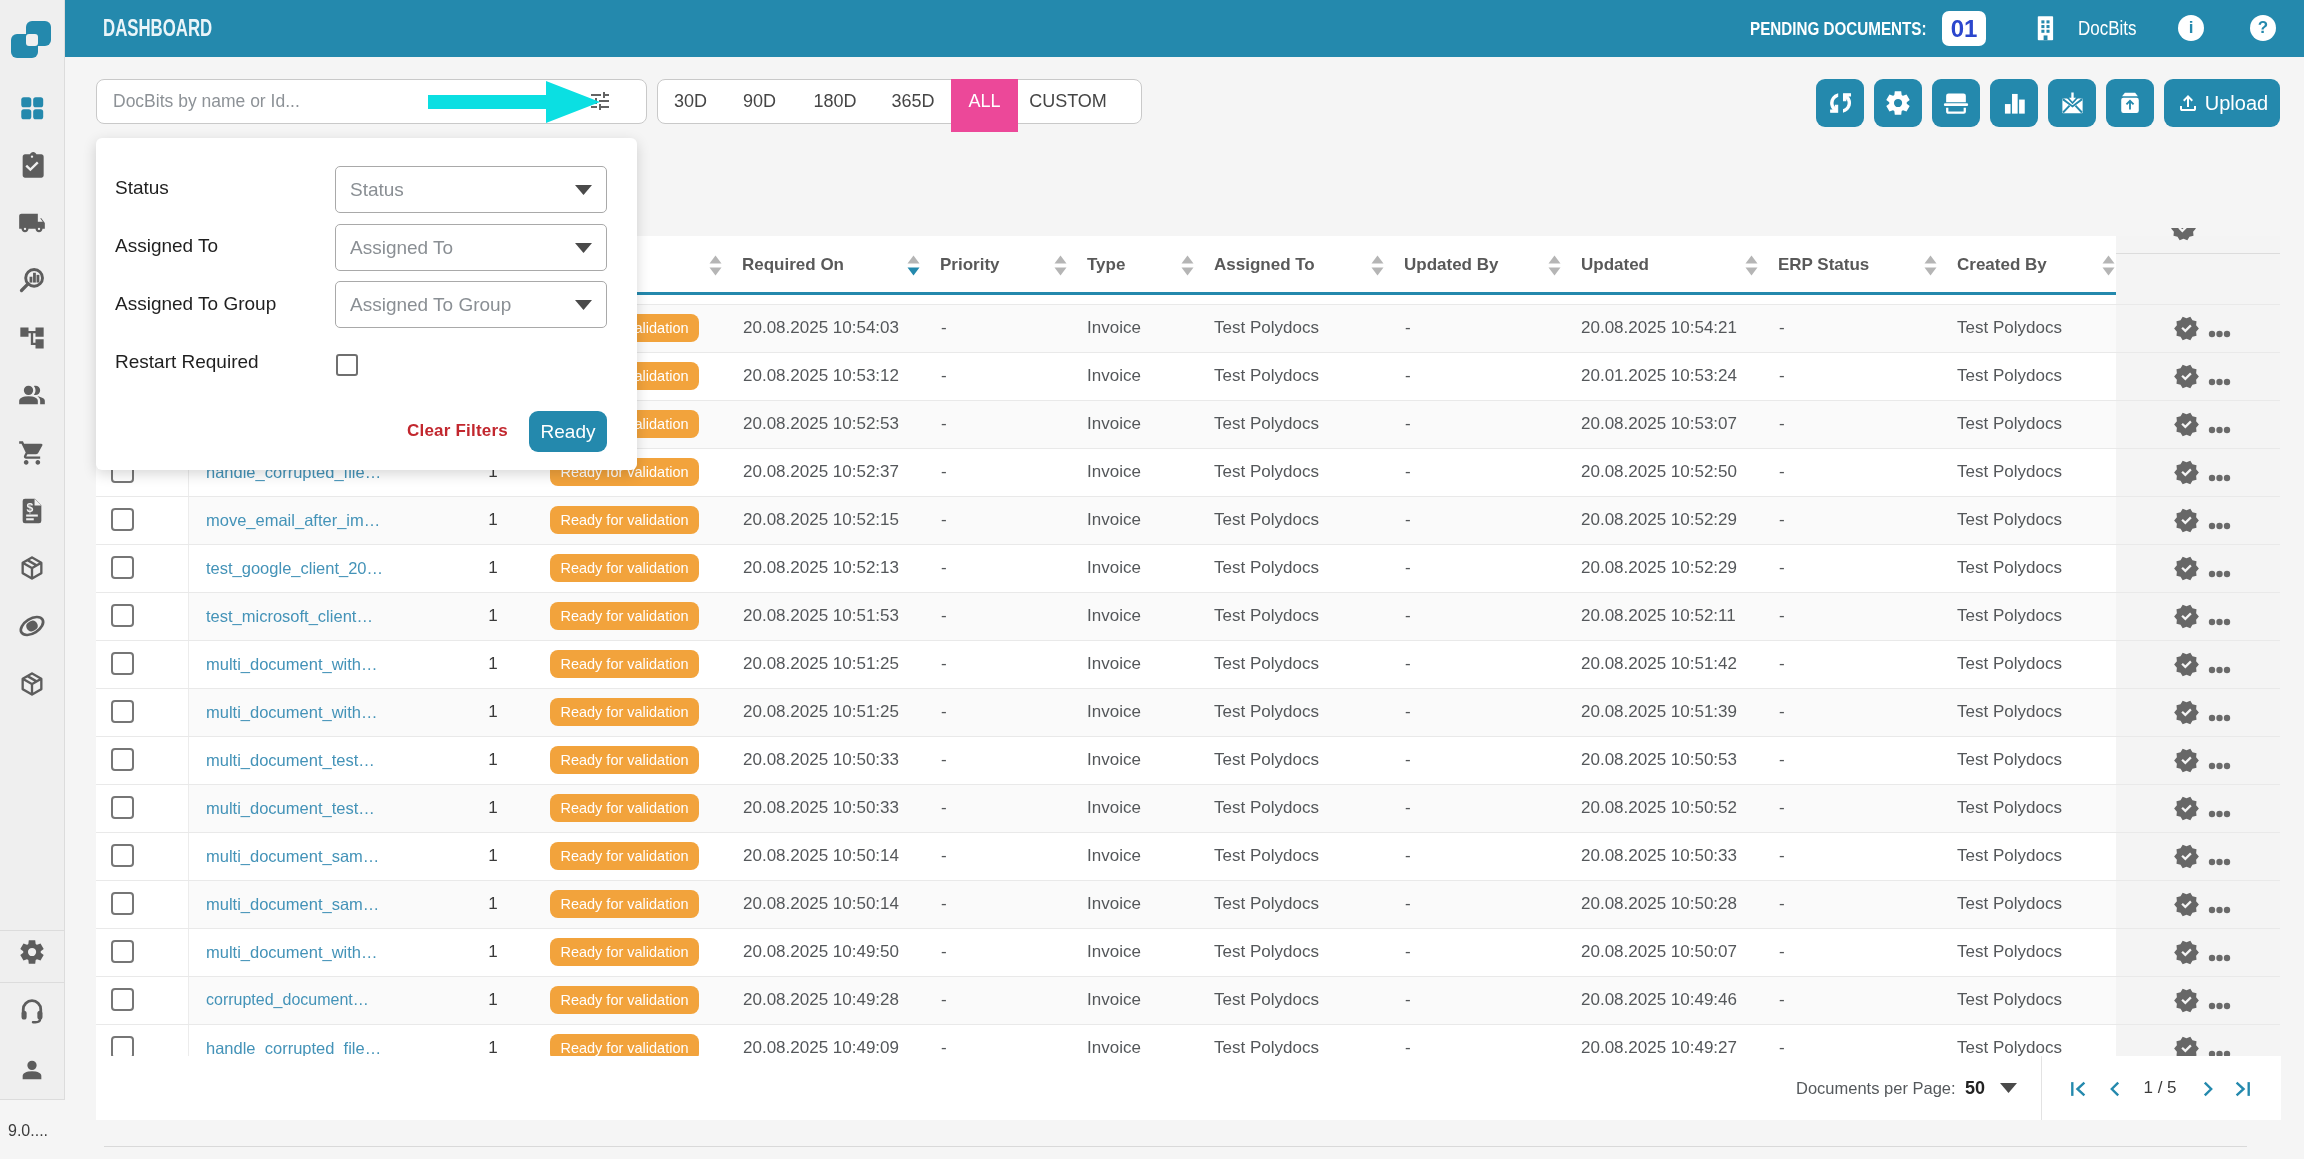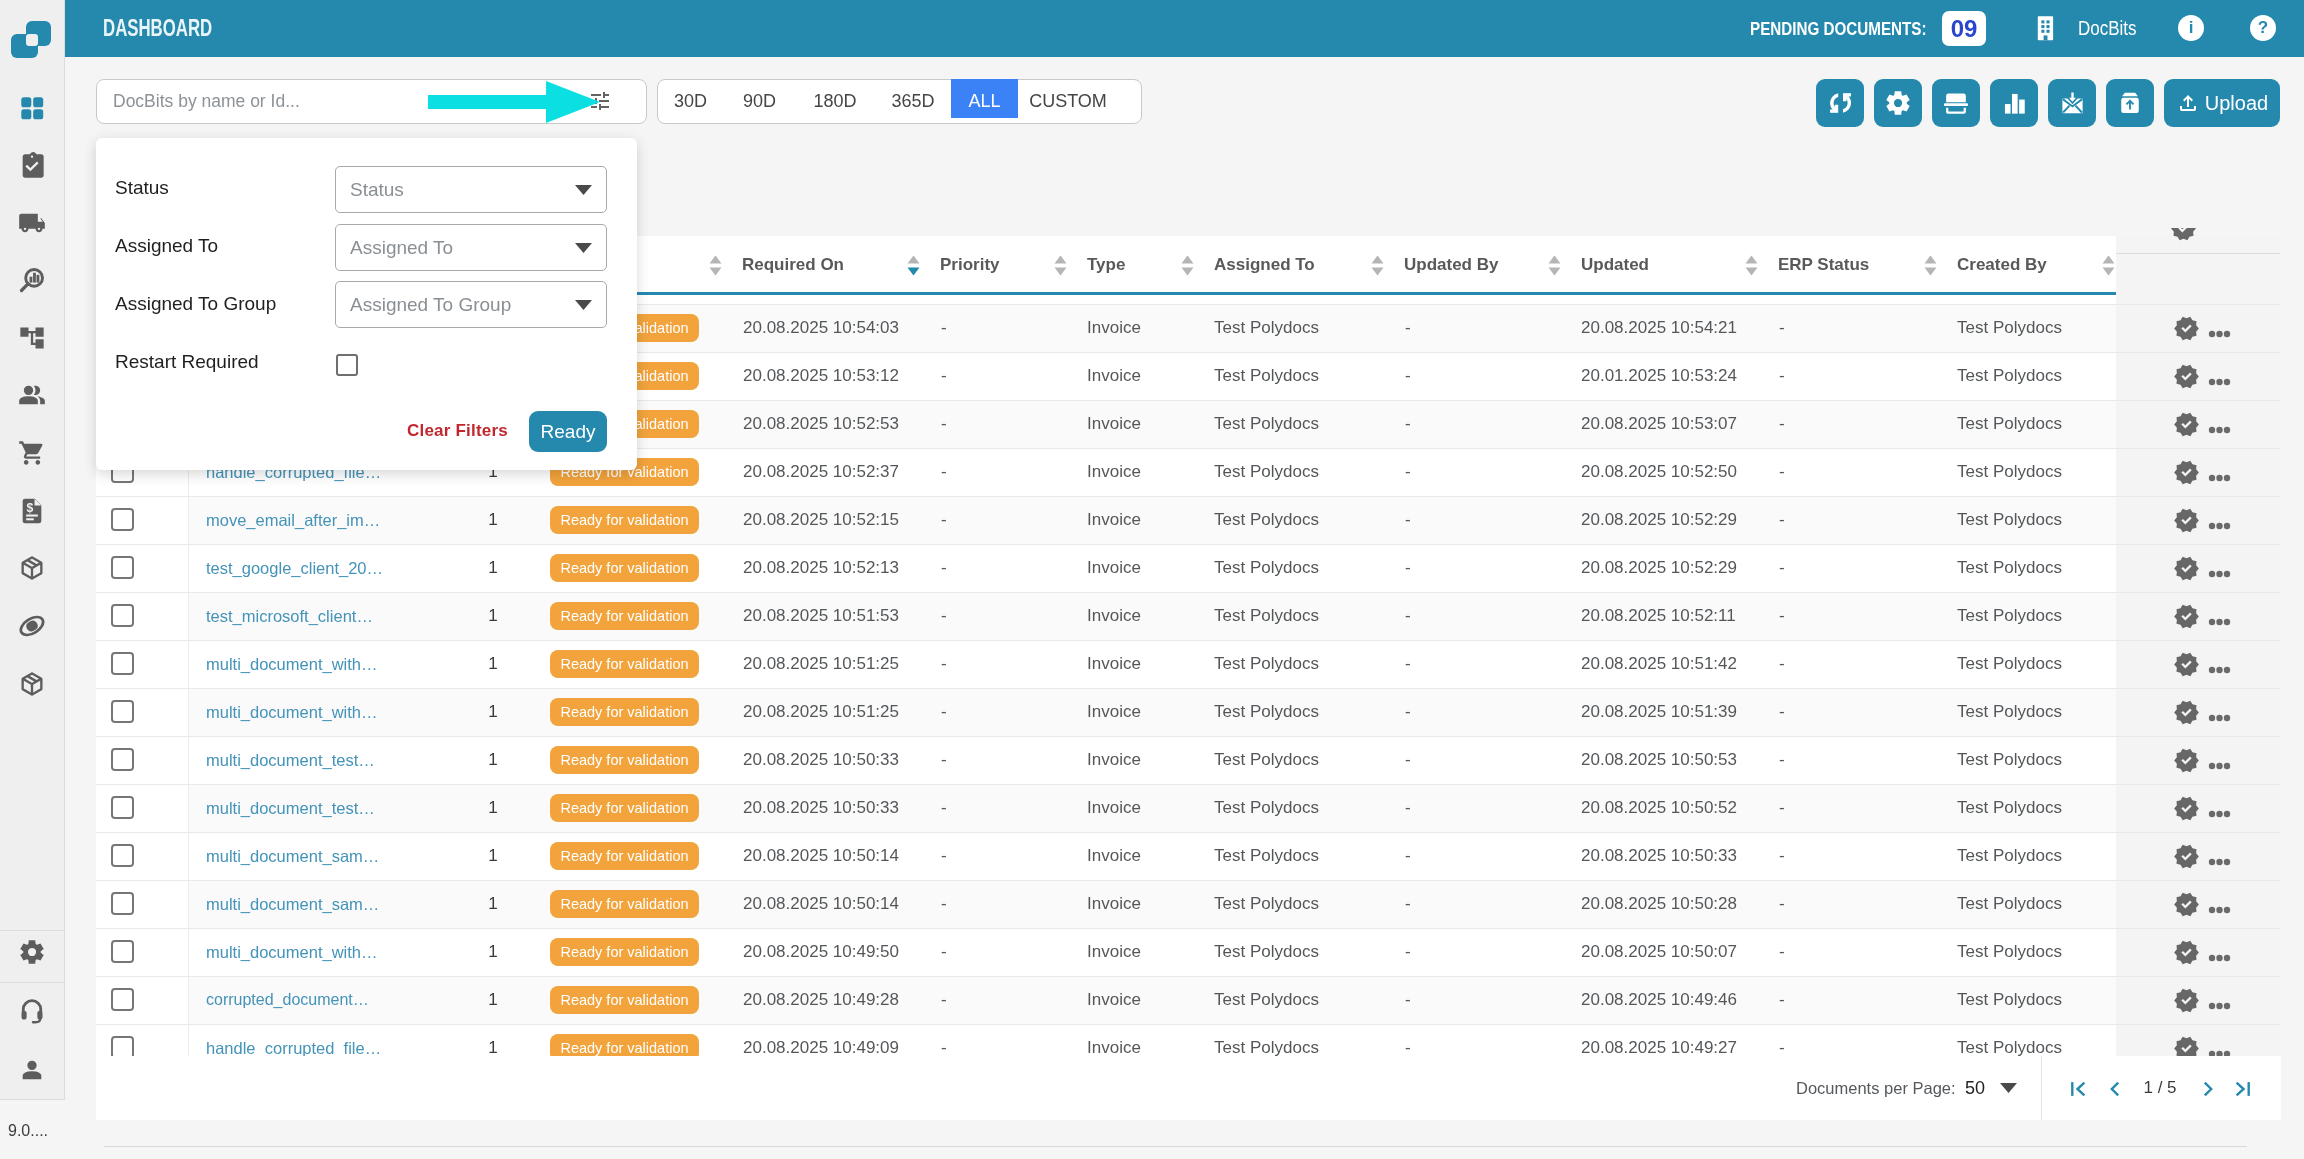--- a/index.html
+++ b/index.html
@@ -73,21 +73,21 @@
         <rect x="16.6" y="12.6" width="4.4" height="7.6" rx="2.2" fill="#5d5d5d"></rect>
         <path d="M19,19.5 q0,3 -4,3 h-2.2" fill="none" stroke="#5d5d5d" stroke-width="2" stroke-linecap="round"></path>
       </svg></div>
 <div class="abs" style="left:18px;top:1056px;width:28px;height:28px"><svg width="28" height="28" viewBox="0 -960 960 960">
         <path fill="#5d5d5d" d="M480-480q-66 0-113-47t-47-113q0-66 47-113t113-47q66 0 113 47t47 113q0 66-47 113t-113 47ZM160-160v-112q0-34 17.5-62.5T224-378q62-31 126-46.5T480-440q66 0 130 15.5T736-378q29 15 46.5 43.5T800-272v112H160Z"></path>
       </svg></div>
 <div class="abs" style="left:8px;top:1122px;font-size:16px;color:#3c3c3c">9.0....</div>
 <div class="abs" style="left:65px;top:0;width:2239px;height:57px;background:#2489ad"></div>
 <div class="abs" style="left:103px;top:0;height:57px;line-height:57px;font-size:23px;font-weight:600;color:#eaf5f9;transform:scaleX(.73);transform-origin:0 50%">DASHBOARD</div>
 <div class="abs" style="left:1750px;top:0;height:57px;line-height:57px;font-size:19px;font-weight:600;color:#fff;transform:scaleX(.80);transform-origin:0 50%">PENDING DOCUMENTS:</div>
-<div class="abs" style="left:1942px;top:11px;width:44px;height:35px;background:#fff;border-radius:7px;text-align:center;line-height:35px;font-size:24px;font-weight:700;color:#2b46cd">09</div>
+<div class="abs" style="left:1942px;top:11px;width:44px;height:35px;background:#fff;border-radius:7px;text-align:center;line-height:35px;font-size:24px;font-weight:700;color:#2b46cd">01</div>
 <div class="abs" style="left:2033px;top:13px"><svg width="25" height="30" viewBox="0 0 24.5 29">
         <rect x="4.7" y="3" width="15" height="23.5" rx="0.8" fill="#fff"></rect>
         <rect x="8.2" y="7" width="3" height="3" fill="#2489ad"></rect>
         <rect x="13.2" y="7" width="3" height="3" fill="#2489ad"></rect>
         <rect x="8.2" y="11.6" width="3" height="3" fill="#2489ad"></rect>
         <rect x="13.2" y="11.6" width="3" height="3" fill="#2489ad"></rect>
         <rect x="8.2" y="16.2" width="3" height="3" fill="#2489ad"></rect>
         <rect x="13.2" y="16.2" width="3" height="3" fill="#2489ad"></rect>
         <rect x="10.4" y="21.8" width="3.8" height="4.7" fill="#2489ad"></rect>
       </svg></div>
@@ -97,21 +97,21 @@
 <div class="abs" style="left:96px;top:79px;width:551px;height:45px;background:#fff;border:1px solid #c9c9c9;border-radius:8px"></div>
 <div class="abs" style="left:113px;top:79px;height:45px;line-height:45px;font-size:17.5px;color:#8d9297">DocBits by name or Id...</div>
 <div class="abs" style="left:588px;top:89px"><svg width="24" height="24" viewBox="0 0 24 24">
         <path fill="#636363" d="M3,17V19H9V17H3M3,5V7H13V5H3M13,21V19H21V17H13V15H11V21H13M7,9V11H3V13H7V15H9V9H7M21,13V11H11V13H21M15,9H17V7H21V5H17V3H15V9Z"></path>
       </svg></div>
 <div class="abs" style="left:657px;top:79px;width:485px;height:45px;background:#fff;border:1px solid #c9c9c9;border-radius:8px"></div>
 <div class="abs" style="left:657px;top:79px;width:67px;height:45px;color:#454545;text-align:center;line-height:45px;font-size:18px;font-weight:500">30D</div>
 <div class="abs" style="left:724px;top:79px;width:71px;height:45px;color:#454545;text-align:center;line-height:45px;font-size:18px;font-weight:500">90D</div>
 <div class="abs" style="left:795px;top:79px;width:80px;height:45px;color:#454545;text-align:center;line-height:45px;font-size:18px;font-weight:500">180D</div>
 <div class="abs" style="left:875px;top:79px;width:76px;height:45px;color:#454545;text-align:center;line-height:45px;font-size:18px;font-weight:500">365D</div>
-<div class="abs" style="left:951px;top:79px;width:67px;height:39px;background:#3b82f6;color:#fff;text-align:center;line-height:45px;font-size:18px;font-weight:500">ALL</div>
+<div class="abs" style="left:951px;top:79px;width:67px;height:53px;background:#ec4899;color:#fff;text-align:center;line-height:45px;font-size:18px;font-weight:500">ALL</div>
 <div class="abs" style="left:1018px;top:79px;width:100px;height:45px;color:#454545;text-align:center;line-height:45px;font-size:18px;font-weight:500">CUSTOM</div>
 <div class="abs" style="left:1816px;top:79px;width:48px;height:48px;background:#2489ad;border-radius:9px;display:flex;align-items:center;justify-content:center">
       <svg width="28" height="28" viewBox="0 -960 960 960">
         <path fill="#fff" stroke="#fff" stroke-width="36" d="M160-160v-80h110l-16-14q-52-46-73-105t-21-119q0-111 66.5-197.5T400-790v84q-72 26-116 88.5T240-478q0 45 17 87.5t53 78.5l10 10v-98h80v240H160Zm440-10v-84q72-26 116-88.5T760-482q0-45-17-87.5T690-648l-10-10v98h-80v-240h240v80H730l16 14q49 49 71.5 106.5T840-482q0 111-66.5 197.5T600-170Z"></path>
       </svg>
     </div>
 <div class="abs" style="left:1874px;top:79px;width:48px;height:48px;background:#2489ad;border-radius:9px;display:flex;align-items:center;justify-content:center">
       <svg width="28" height="28" viewBox="0 -960 960 960">
         <path fill="#fff" d="m370-80-16-128q-13-5-24.5-12T307-235l-119 50L78-375l103-78q-1-7-1-13.5v-27q0-6.5 1-13.5L78-585l110-190 119 50q11-8 23-15t24-12l16-128h220l16 128q13 5 24.5 12t22.5 15l119-50 110 190-103 78q1 7 1 13.5v27q0 6.5-2 13.5l103 78-110 190-118-50q-11 8-23 15t-24 12L590-80H370Zm112-260q58 0 99-41t41-99q0-58-41-99t-99-41q-59 0-99.5 41T342-480q0 58 40.5 99t99.5 41Z"></path>
       </svg>
@@ -567,21 +567,21 @@
 <div class="abs" style="left:2173px;top:1035px"><svg width="27" height="27" viewBox="0 -960 960 960">
         <path fill="#676767" d="m344-60-76-128-144-32 14-148-98-112 98-112-14-148 144-32 76-128 136 58 136-58 76 128 144 32-14 148 98 112-98 112 14 148-144 32-76 128-136-58-136 58Zm94-278 226-226-56-58-170 170-86-84-56 56 142 142Z"></path>
       </svg></div>
 <div class="abs" style="left:2208px;top:1044px"><svg width="26" height="8" viewBox="0 0 26 8">
         <circle cx="4" cy="4" r="3.2" fill="#6a6a6a"></circle>
         <circle cx="11.5" cy="4" r="3.2" fill="#6a6a6a"></circle>
         <circle cx="19" cy="4" r="3.2" fill="#6a6a6a"></circle>
       </svg></div>
 <div class="abs" style="left:96px;top:1056px;width:2185px;height:64px;background:#fff"></div>
 <div class="abs" style="left:1796px;top:1056px;height:64px;line-height:64px;font-size:16.5px;color:#55595c">Documents per Page:</div>
-<div class="abs" style="left:1965px;top:1056px;height:64px;line-height:64px;font-size:18px;color:#222;font-weight:400">50</div>
+<div class="abs" style="left:1965px;top:1056px;height:64px;line-height:64px;font-size:18px;color:#222;font-weight:700">50</div>
 <svg class="abs" style="left:2000px;top:1083px" width="17" height="10" viewBox="0 0 17 10">
       <path d="M0,0 h17 L8.5,10 Z" fill="#4a4a4a"></path>
     </svg>
 <div class="abs" style="left:2041px;top:1056px;width:1px;height:64px;background:#e3e3e3"></div>
 <svg class="abs" style="left:2069px;top:1078px" width="22" height="22" viewBox="0 0 24 24">
       <path d="M3.6,4.5 v15" stroke="#2489ad" stroke-width="2.6"></path>
       <path d="M16.8,5 L9.2,12 l7.6,7" stroke="#2489ad" stroke-width="2.6" fill="none"></path>
     </svg>
 <svg class="abs" style="left:2104px;top:1078px" width="22" height="22" viewBox="0 0 24 24">
       <path d="M15.5,5 l-7,7 7,7" stroke="#2489ad" stroke-width="2.6" fill="none"></path>

